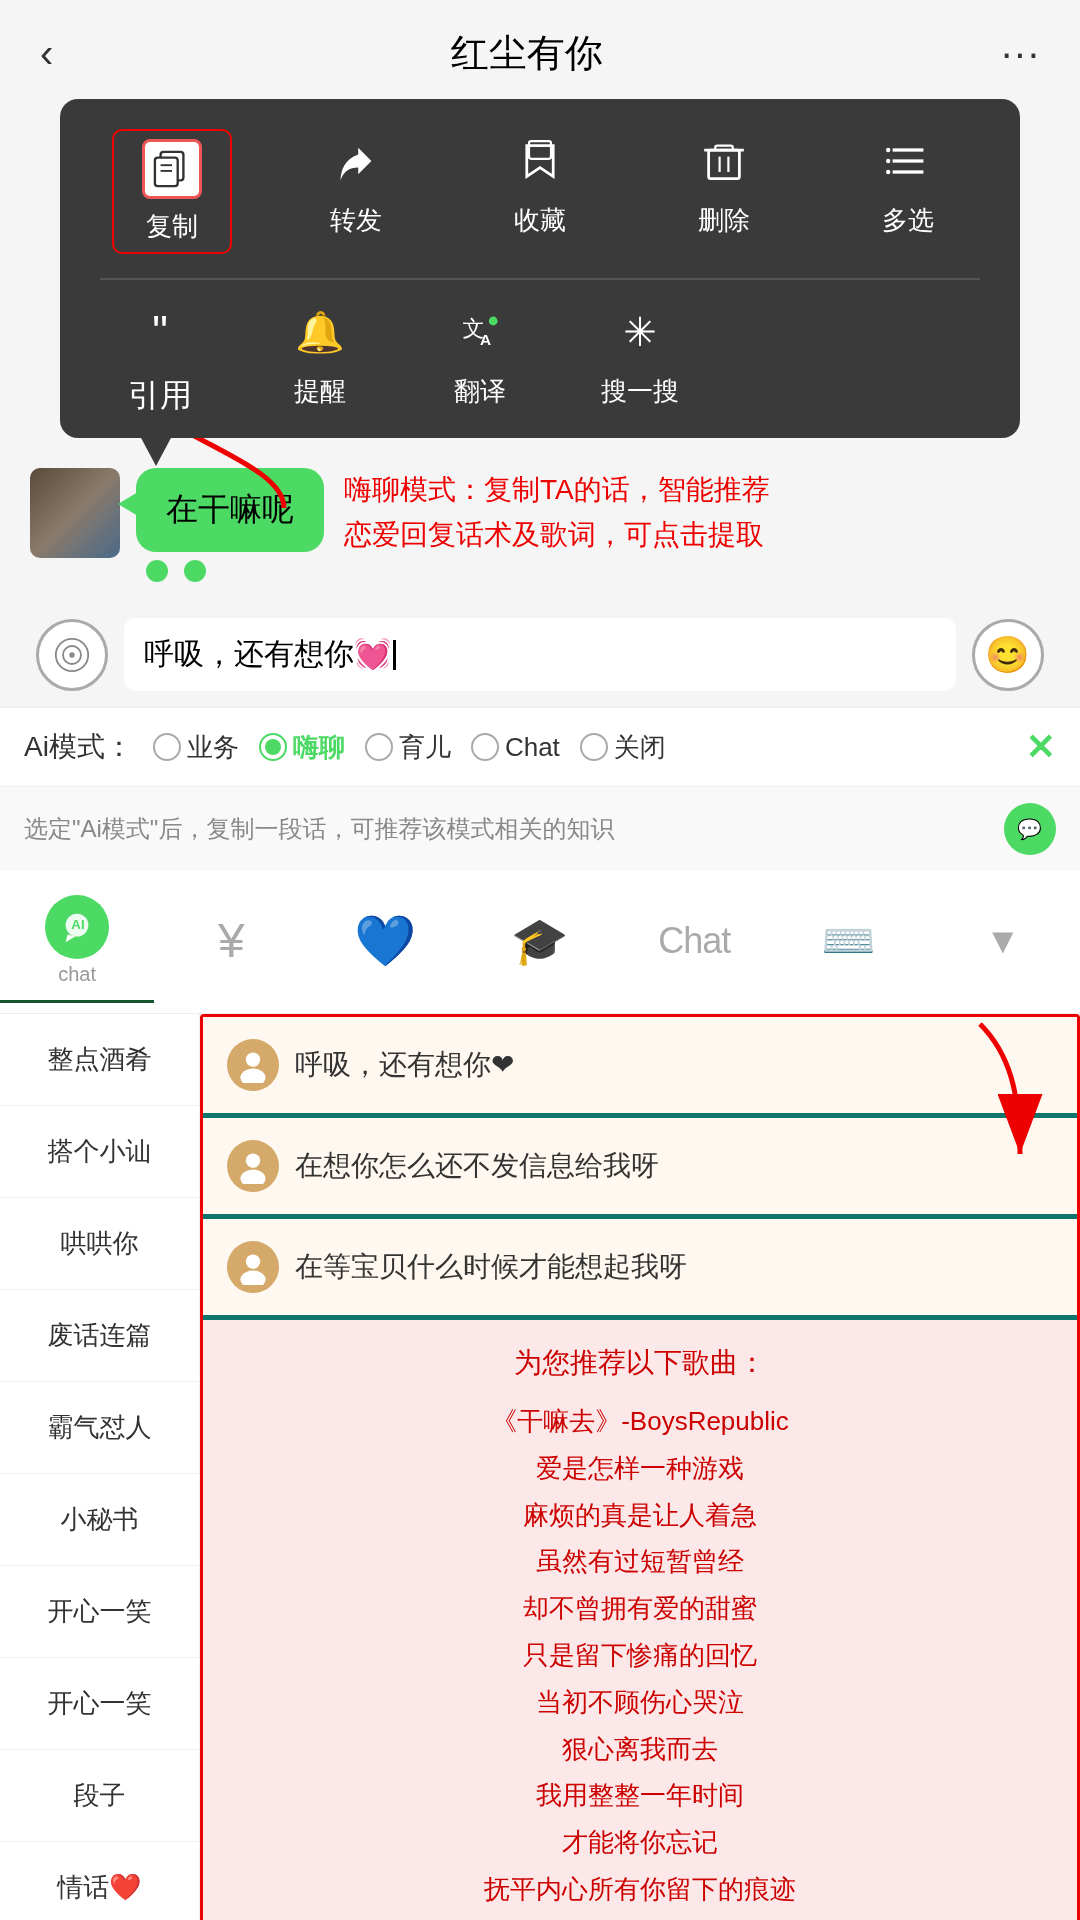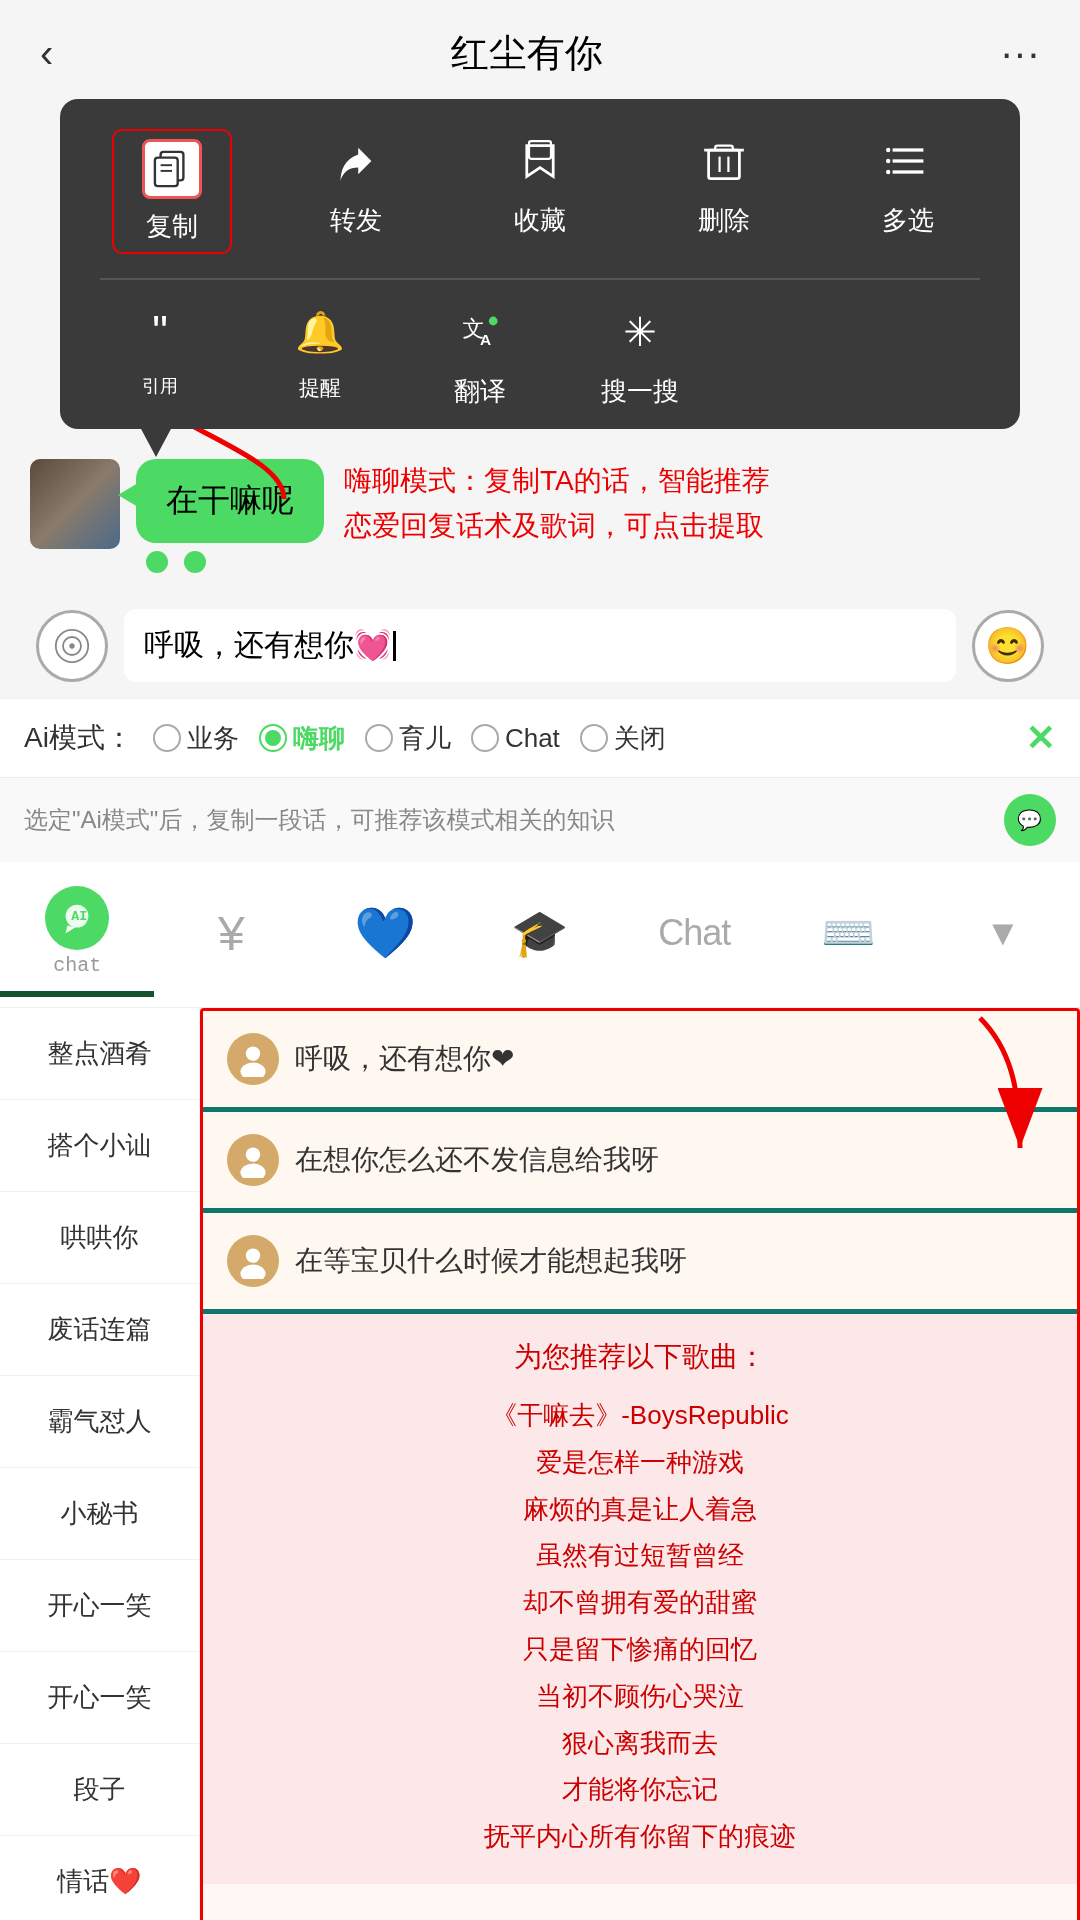--- a/index.html
+++ b/index.html
@@ -244,22 +244,21 @@
       flex: 1;
       display: flex;
       flex-direction: column;
       align-items: center;
       justify-content: center;
       padding: 14px 0;
       cursor: pointer;
       border-bottom: 3px solid transparent;
     }
     .toolbar-item.active {
-      border-bottom: 6px solid #14532d;
-      font-family: Liberation Mono, monospace;
+      border-bottom: 3px solid #14532d;
     }
     .toolbar-item .tb-icon {
       font-size: 44px;
     }
     .toolbar-item .tb-label {
       font-size: 20px;
       color: #999;
       margin-top: 4px;
     }
 
@@ -445,26 +444,26 @@
         <span style="color:#fff;font-size:26px;">多选</span>
       </div>
     </div>
 
     <div class="context-divider"></div>
 
     <div class="context-menu-row" style="margin-top:20px; margin-bottom:0; justify-content: flex-start; gap:40px; padding-left: 20px;">
 
       <div class="context-menu-item">
         <div class="icon-wrap" style="font-size:44px;color:#fff;">"</div>
-        <span style="color:#fff;font-size:18px;">引用</span>
+        <span style="color:#fff;font-size:32px;">引用</span>
       </div>
 
       <div class="context-menu-item">
         <div class="icon-wrap" style="font-size:40px;color:#fff;">🔔</div>
-        <span style="color:#fff;font-size:21px;">提醒</span>
+        <span style="color:#fff;font-size:26px;">提醒</span>
       </div>
 
       <div class="context-menu-item">
         <div class="icon-wrap">
           <svg viewBox="0 0 40 40" width="44" height="44" fill="none">
             <text x="4" y="24" font-size="20" fill="#fff">文</text>
             <text x="20" y="32" font-size="14" fill="#fff" font-weight="bold">A</text>
             <circle cx="32" cy="10" r="4" fill="#4cd964"></circle>
           </svg>
         </div>
@@ -687,17 +686,18 @@
     <div class="song-section">
       <div class="song-title">为您推荐以下歌曲：</div>
       <div class="song-line">《干嘛去》-BoysRepublic</div>
       <div class="song-line">爱是怎样一种游戏</div>
       <div class="song-line">麻烦的真是让人着急</div>
       <div class="song-line">虽然有过短暂曾经</div>
       <div class="song-line">却不曾拥有爱的甜蜜</div>
       <div class="song-line">只是留下惨痛的回忆</div>
       <div class="song-line">当初不顾伤心哭泣</div>
       <div class="song-line">狠心离我而去</div>
+      <div class="song-line">我用整整一年时间</div>
       <div class="song-line">才能将你忘记</div>
       <div class="song-line">抚平内心所有你留下的痕迹</div>
     </div>
   </div>
 </div>
 
 </body></html>

